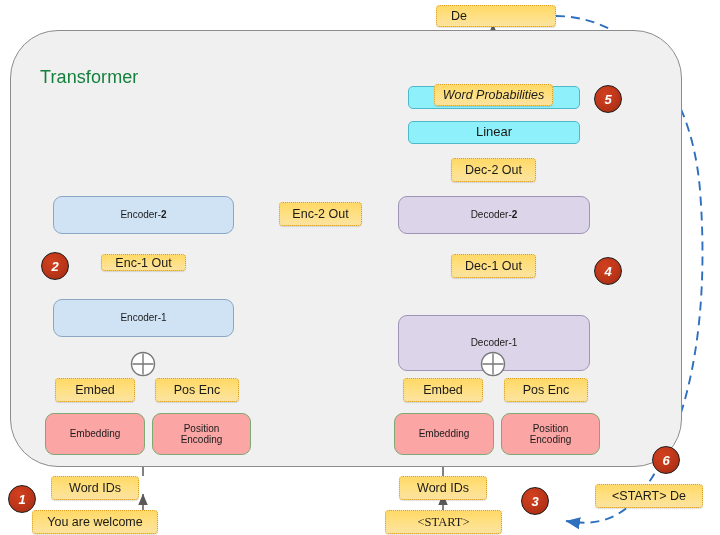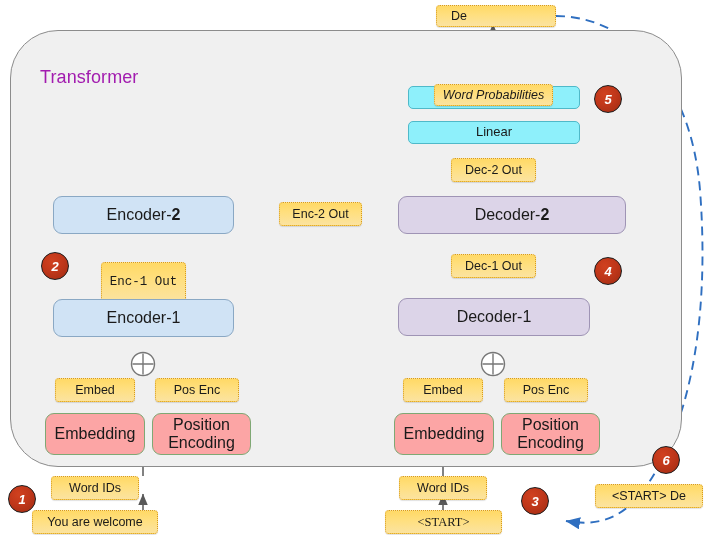--- a/index.html
+++ b/index.html
@@ -32,28 +32,28 @@
 
   
   .container-box{
     background:#f0f0f0;
     border:1.3px solid #8c8c8c;
     border-radius:48px;
   }
   .container-title{
     position:absolute;
     font-size:18px;
-    color:#a21caf;
+    color:#15803d;
     letter-spacing:0.1px;
   }
 
   
   .proc{
     border-radius:9px;
-    font-size:16px;
+    font-size:10px;
     border:1px solid #8f8f8f;
   }
   .proc.enc{
     background:#d0e3f5;
     border-color:#8aa8c4;
   }
   .proc.dec{
     background:#dcd4e8;
     border-color:#9f94b5;
   }
@@ -173,21 +173,21 @@
 </svg>
 
 <div class="node container-box" style="left:10px;top:30px;width:672px;height:437px;"></div>
 
 <div class="container-title" style="left:40px;top:67px;">Transformer</div>
 
 <div class="node proc enc" style="left:53px;top:196px;width:181px;height:38px;">
   <span>Encoder-<span class="bold-part">2</span></span>
 </div>
 
-<div class="node note" style="left:101px;top:262px;width:85px;height:40px;font-family:Liberation Mono, monospace;">
+<div class="node note" style="left:101px;top:254px;width:85px;height:17px;">
   <span>Enc-1 Out</span>
 </div>
 
 <div class="node proc enc" style="left:53px;top:299px;width:181px;height:38px;text-align:center;">
   <span>Encoder-1</span>
 </div>
 
 <div class="node note" style="left:279px;top:202px;width:83px;height:24px;">
   <span>Enc-2 Out</span>
 </div>
@@ -215,29 +215,29 @@
 </div>
 
 <div class="node note" style="left:51px;top:476px;width:88px;height:24px;">
   <span>Word IDs</span>
 </div>
 
 <div class="node note" style="left:32px;top:510px;width:126px;height:24px;">
   <span>You are welcome</span>
 </div>
 
-<div class="node proc dec" style="left:398px;top:196px;width:228px;height:38px;justify-content:center;">
+<div class="node proc dec" style="left:398px;top:196px;width:192px;height:38px;justify-content:center;">
   <span>Decoder-<span class="bold-part">2</span></span>
 </div>
 
 <div class="node note" style="left:451px;top:254px;width:85px;height:24px;">
   <span>Dec-1 Out</span>
 </div>
 
-<div class="node proc dec" style="left:398px;top:298px;width:192px;height:38px;">
+<div class="node proc dec" style="left:398px;top:315px;width:192px;height:56px;">
   <span>Decoder-1</span>
 </div>
 
 <div class="node note" style="left:451px;top:158px;width:85px;height:24px;">
   <span>Dec-2 Out</span>
 </div>
 
 <svg style="position:absolute;left:479px;top:350px;width:28px;height:28px;" viewBox="0 0 28 28">
   <circle cx="14" cy="14" r="11.5" fill="#ffffff" stroke="#777777" stroke-width="1.4"></circle>
   <path d="M14,3.5 L14,24.5 M3.5,14 L24.5,14" stroke="#777777" stroke-width="1.4"></path>

